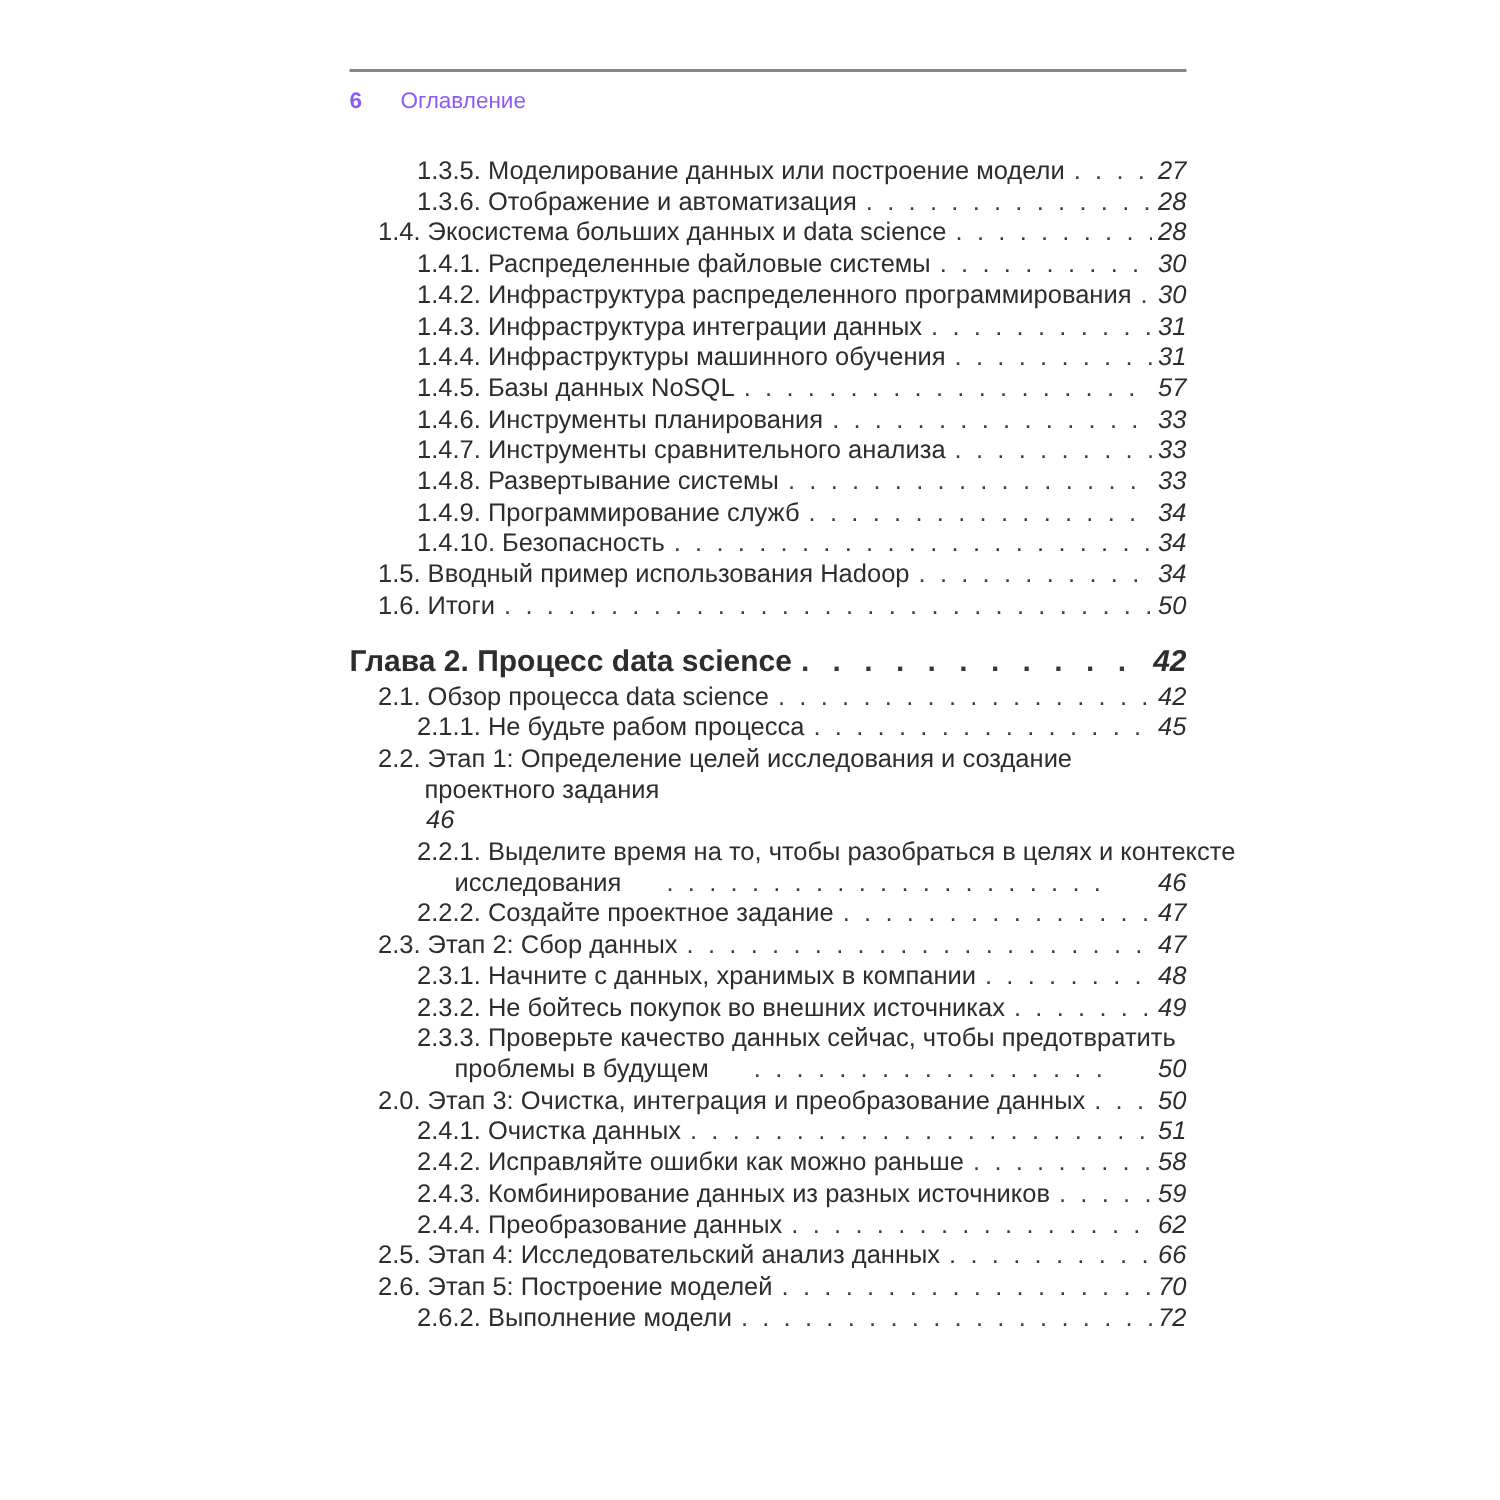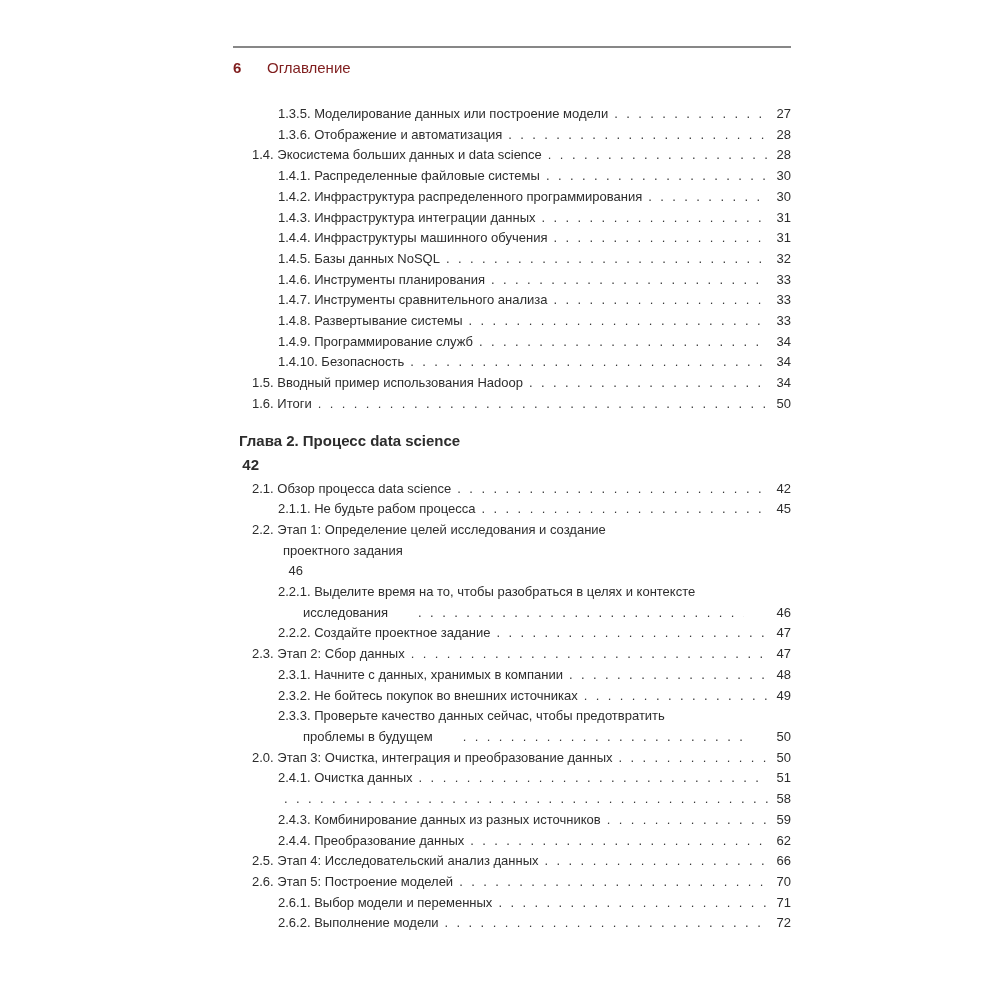--- a/index.html
+++ b/index.html
@@ -16,66 +16,66 @@
     color: #2d2d2d;
   }
   .header-rule {
     margin-top: 46px;
     border-top: 2px solid #878787;
   }
   .header-text {
     margin-top: 11px;
     font-size: 15px;
     line-height: 17px;
-    color: #7f1d1d;
+    color: #8b5cf6;
   }
   .folio {
     font-weight: bold;
     display: inline-block;
     min-width: 34px;
   }
   .toc { margin-top: 28px; }
   .row {
     display: flex;
     align-items: baseline;
-    font-size: 13px;
+    font-size: 17px;
     line-height: 20.7px;
     white-space: nowrap;
   }
   .row.l2 { padding-left: 19px; }
   .row.l3 { padding-left: 45px; }
   .row.cont-l2 { padding-left: 44px; flex-direction: column; }
   .row.cont-l3 { padding-left: 70px; gap: 24px; }
   .row.chapter {
     padding-left: 0;
     font-weight: bold;
-    font-size: 15px;
+    font-size: 20px;
     line-height: 24px;
     margin-top: 14px;
     margin-bottom: 2px;
-    flex-direction: column;
   }
   .txt { flex: 0 0 auto; }
   .leader {
     flex: 1 1 0;
     min-width: 0;
     overflow: hidden;
     white-space: nowrap;
     margin: 0 3px 0 6px;
     color: #3a3a3a;
   }
   .leader::after {
     content: ". . . . . . . . . . . . . . . . . . . . . . . . . . . . . . . . . . . . . . . . . . . . . . . . . . . . . . . . . . . . . . . . . . . . . . . . . . . . . . . .";
     letter-spacing: 2.4px;
   }
   .chapter .leader::after { letter-spacing: 5px; }
   .pg {
     flex: 0 0 auto;
     min-width: 20px;
     text-align: right;
+    font-style: italic;
   }
 </style>
 </head>
 <body>
 
 <div class="book-page">
   <div class="page-header">
     <div class="header-rule"></div>
     <div class="header-text">
       <span class="folio">6</span><span class="running-title">Оглавление</span>
@@ -113,21 +113,21 @@
         <span class="pg">31</span>
       </div>
       <div class="row l3">
         <span class="txt">1.4.4. Инфраструктуры машинного обучения</span>
         <span class="leader"></span>
         <span class="pg">31</span>
       </div>
       <div class="row l3">
         <span class="txt">1.4.5. Базы данных NoSQL</span>
         <span class="leader"></span>
-        <span class="pg">32</span>
+        <span class="pg">57</span>
       </div>
       <div class="row l3">
         <span class="txt">1.4.6. Инструменты планирования</span>
         <span class="leader"></span>
         <span class="pg">33</span>
       </div>
       <div class="row l3">
         <span class="txt">1.4.7. Инструменты сравнительного анализа</span>
         <span class="leader"></span>
         <span class="pg">33</span>
@@ -220,20 +220,21 @@
         <span class="txt">2.0. Этап 3: Очистка, интеграция и преобразование данных</span>
         <span class="leader"></span>
         <span class="pg">50</span>
       </div>
       <div class="row l3">
         <span class="txt">2.4.1. Очистка данных</span>
         <span class="leader"></span>
         <span class="pg">51</span>
       </div>
       <div class="row l3">
+        <span class="txt">2.4.2. Исправляйте ошибки как можно раньше</span>
         <span class="leader"></span>
         <span class="pg">58</span>
       </div>
       <div class="row l3">
         <span class="txt">2.4.3. Комбинирование данных из разных источников</span>
         <span class="leader"></span>
         <span class="pg">59</span>
       </div>
       <div class="row l3">
         <span class="txt">2.4.4. Преобразование данных</span>
@@ -242,25 +243,20 @@
       </div>
       <div class="row l2">
         <span class="txt">2.5. Этап 4: Исследовательский анализ данных</span>
         <span class="leader"></span>
         <span class="pg">66</span>
       </div>
       <div class="row l2">
         <span class="txt">2.6. Этап 5: Построение моделей</span>
         <span class="leader"></span>
         <span class="pg">70</span>
-      </div>
-      <div class="row l3">
-        <span class="txt">2.6.1. Выбор модели и переменных</span>
-        <span class="leader"></span>
-        <span class="pg">71</span>
       </div>
       <div class="row l3">
         <span class="txt">2.6.2. Выполнение модели</span>
         <span class="leader"></span>
         <span class="pg">72</span>
       </div>
     </div>
 </div>
 
 </body></html>

